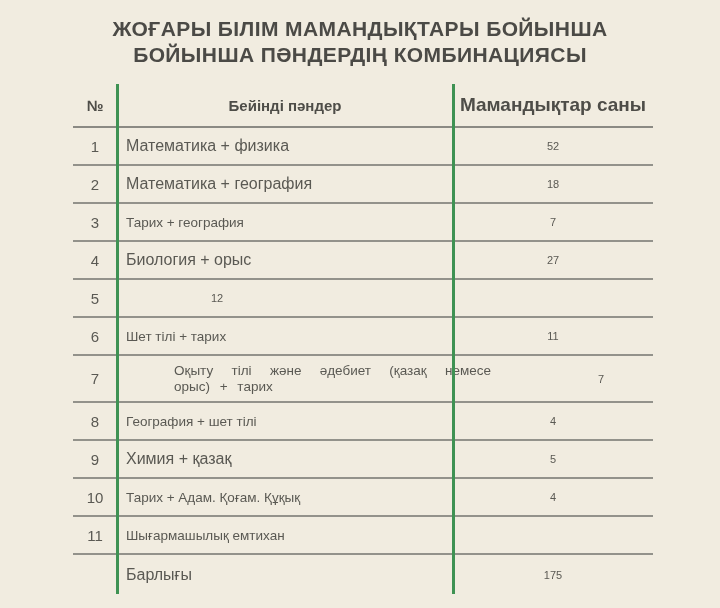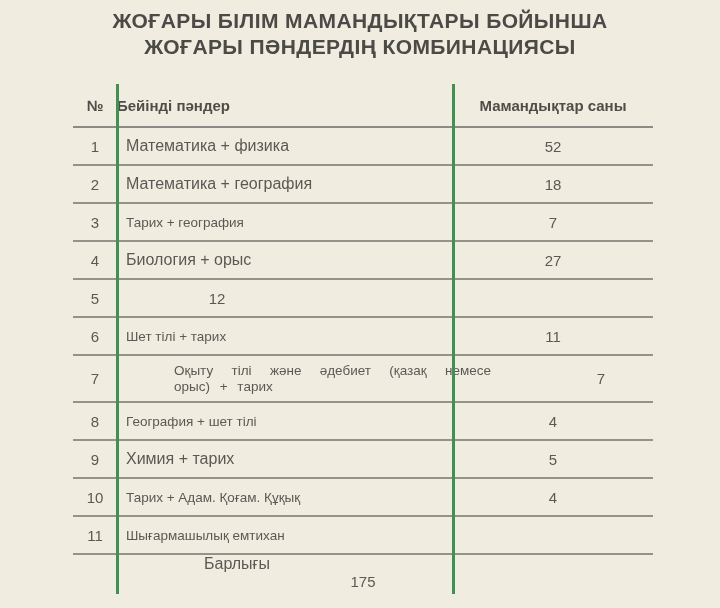--- a/index.html
+++ b/index.html
@@ -5,21 +5,21 @@
   html, body { margin: 0; padding: 0; }
   .page {
     position: relative;
     width: 720px;
     height: 608px;
     background: #f1ece0;
     font-family: "Liberation Sans", sans-serif;
     overflow: hidden;
   }
   .title {
-    padding-top: 8px;
+    padding-top: 16px;
     text-align: center;
     font-weight: bold;
     font-size: 21px;
     line-height: 26px;
     color: #4b4a46;
     letter-spacing: 0.4px;
   }
   .table {
     position: absolute;
     left: 73px;
@@ -37,66 +37,66 @@
   }
   .row.header {
     height: 44px;
     border-bottom-color: #8b8a84;
     font-weight: bold;
     font-size: 15px;
     color: #4e4d48;
   }
   .row.sm { font-size: 13.5px; }
   .row.tall { height: 47px; }
-  .row.total { height: 39px; border-bottom: none; flex-direction: column; }
+  .row.total { height: 39px; border-bottom: none; }
   .c1 {
     width: 44px;
     flex-shrink: 0;
     text-align: center;
     font-size: 15px;
   }
   .row.header .c1 { font-size: 15px; }
   .c2 {
     width: 336px;
     flex-shrink: 0;
     box-sizing: border-box;
     padding: 0 10px 0 9px;
   }
-  .c2.center { text-align: left; padding: 0; }
+  .c2.center { text-align: center; padding: 0; }
   .c2.just {
     text-align: justify;
     word-spacing: 6px;
     line-height: 16px;
     margin-left: 48px;
   }
   .c3 {
     width: 200px;
     flex-shrink: 0;
     text-align: center;
-    font-size: 15px;
+    font-size: 11px;
   }
-  .row.header .c3 { font-size: 15px; }
+  .row.header .c3 { font-size: 19px; }
   .vline {
     position: absolute;
     top: 0;
     bottom: 0;
     width: 3px;
     background: #3f9253;
   }
   .vline-1 { left: 43px; }
   .vline-2 { left: 379px; }
 </style>
 </head>
 <body>
 
 <div class="page">
 
   <div class="title">
     <div>ЖОҒАРЫ БІЛІМ МАМАНДЫҚТАРЫ БОЙЫНША</div>
-    <div>ЖОҒАРЫ ПӘНДЕРДІҢ КОМБИНАЦИЯСЫ</div>
+    <div>БОЙЫНША ПӘНДЕРДІҢ КОМБИНАЦИЯСЫ</div>
   </div>
 
   <div class="table">
 
     <div class="row header">
       <div class="c1">№</div>
       <div class="c2 center">Бейінді пәндер</div>
       <div class="c3">Мамандықтар саны</div>
     </div>
 
@@ -142,21 +142,21 @@
     </div>
 
     <div class="row sm">
       <div class="c1">8</div>
       <div class="c2">География + шет тілі</div>
       <div class="c3">4</div>
     </div>
 
     <div class="row">
       <div class="c1">9</div>
-      <div class="c2">Химия + тарих</div>
+      <div class="c2">Химия + қазақ</div>
       <div class="c3">5</div>
     </div>
 
     <div class="row sm">
       <div class="c1">10</div>
       <div class="c2">Тарих + Адам. Қоғам. Құқық</div>
       <div class="c3">4</div>
     </div>
 
     <div class="row sm">

